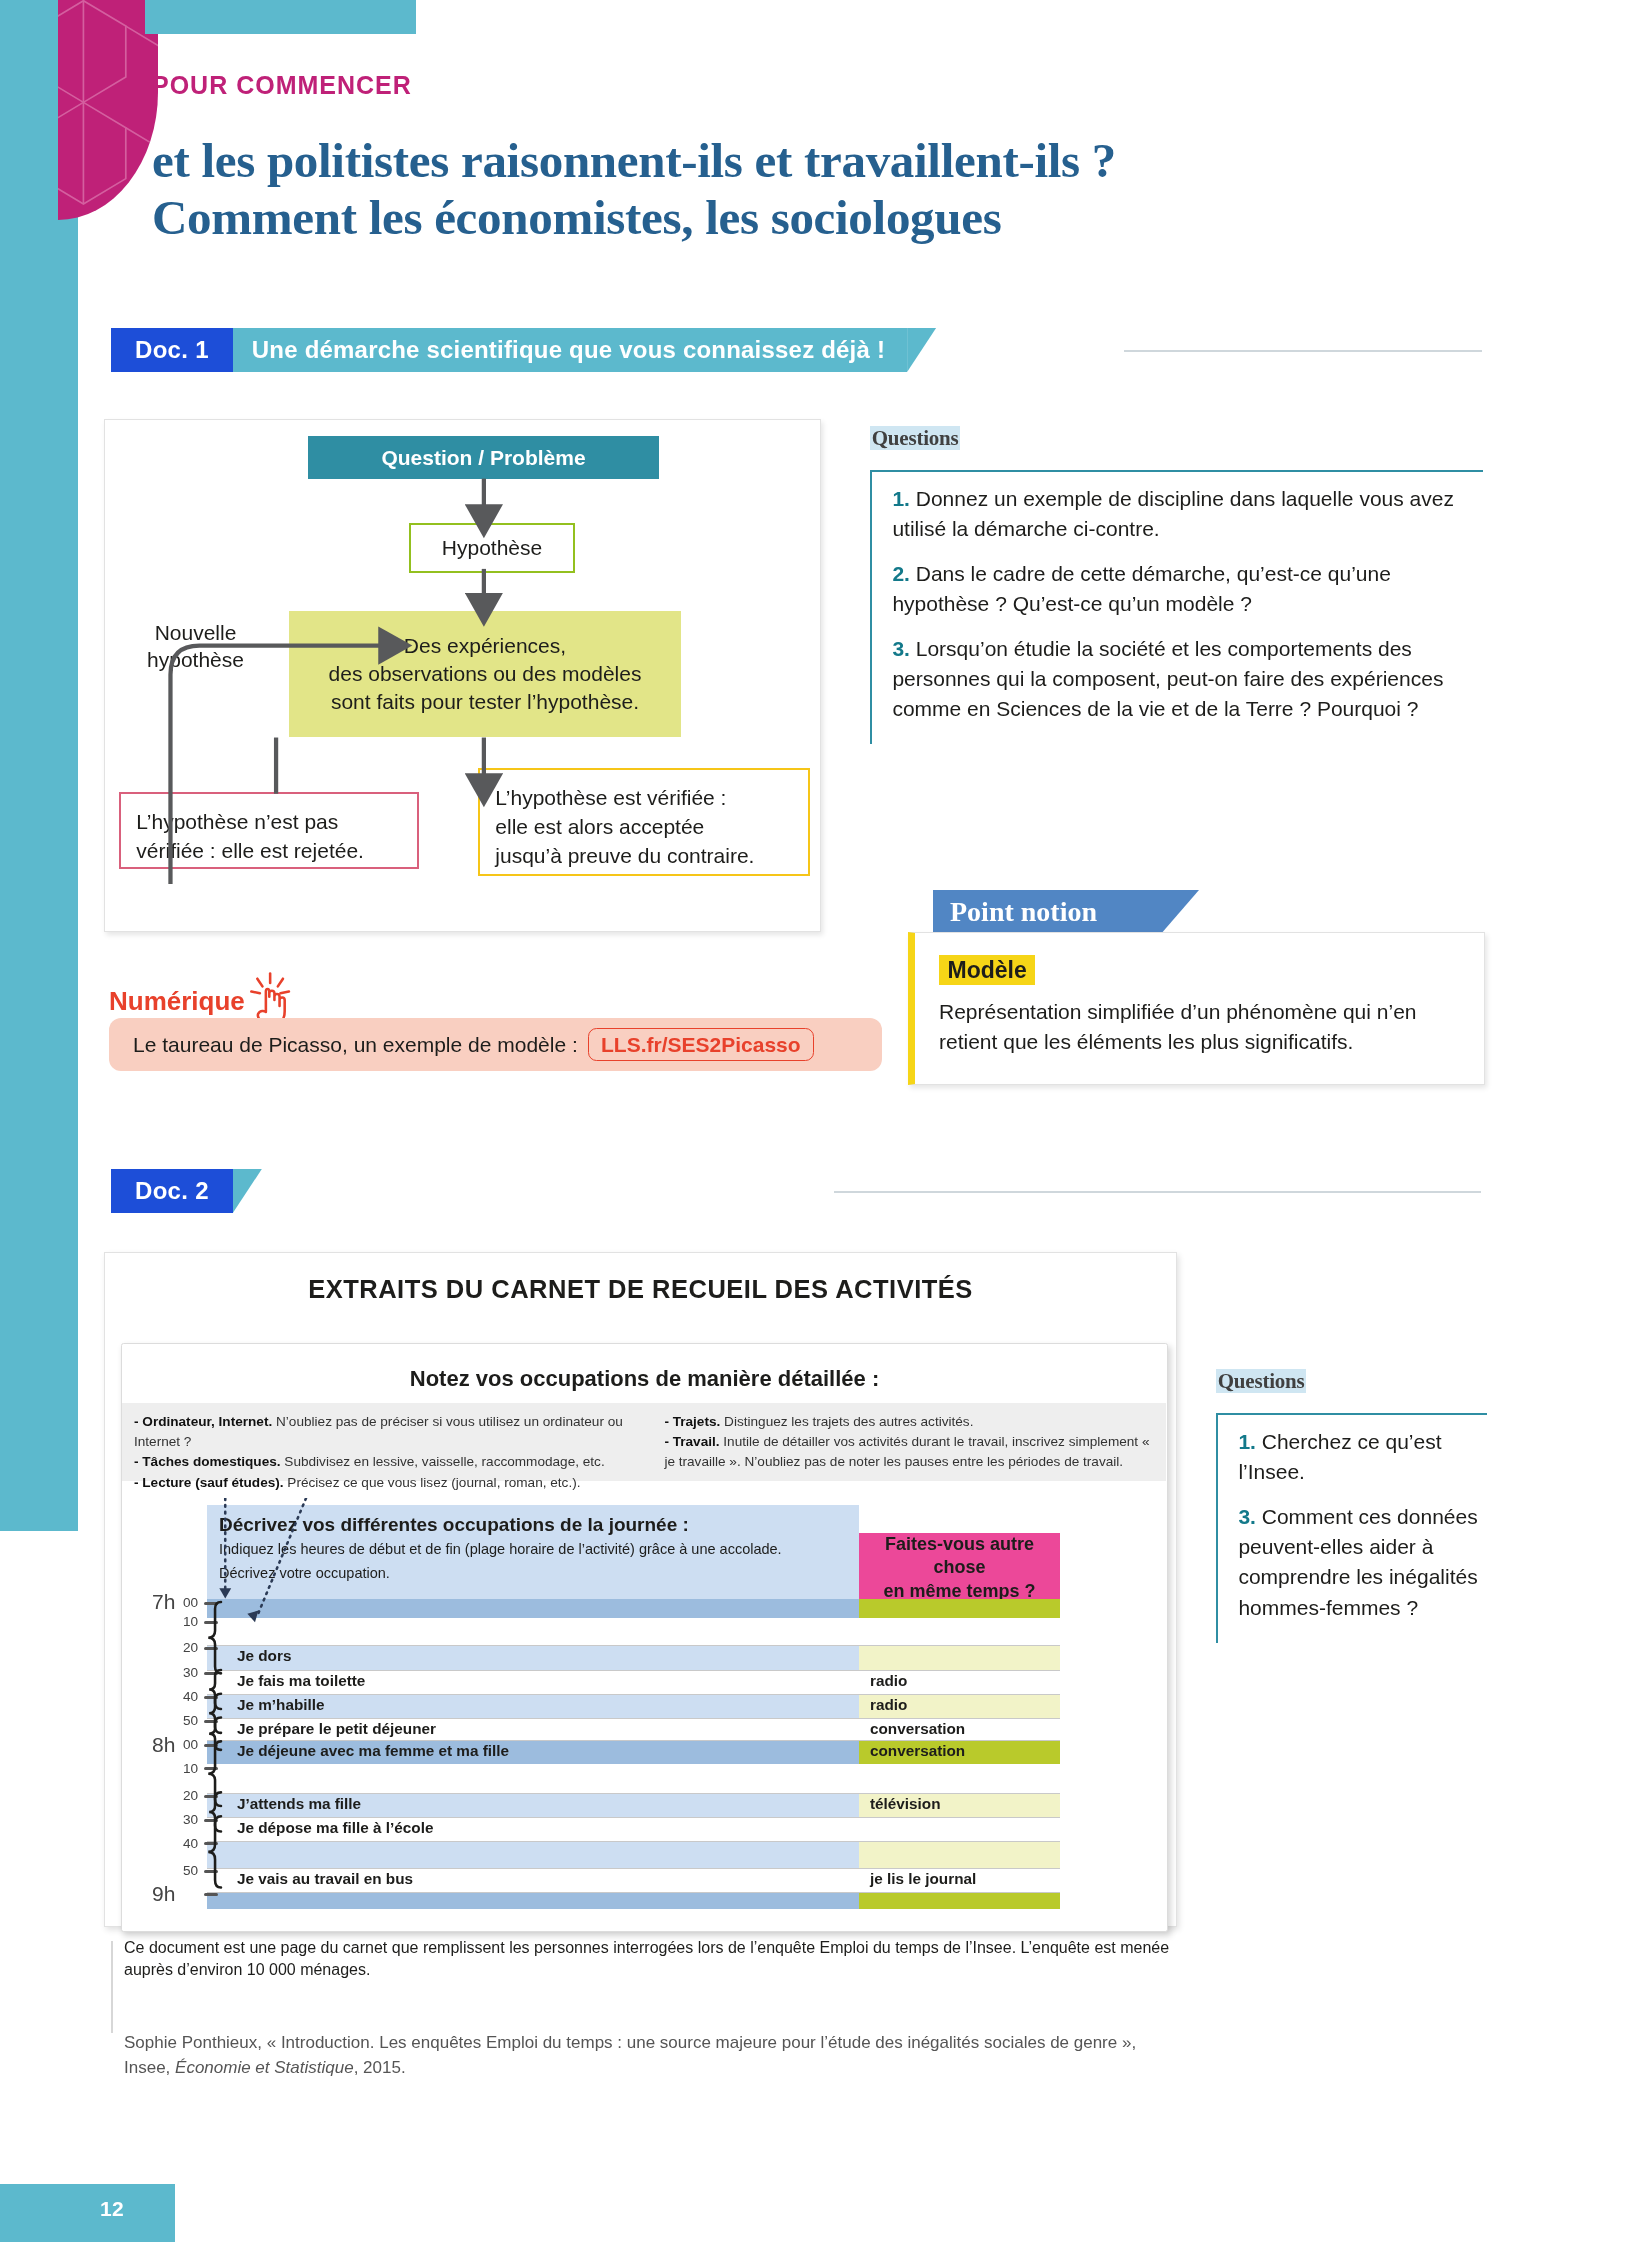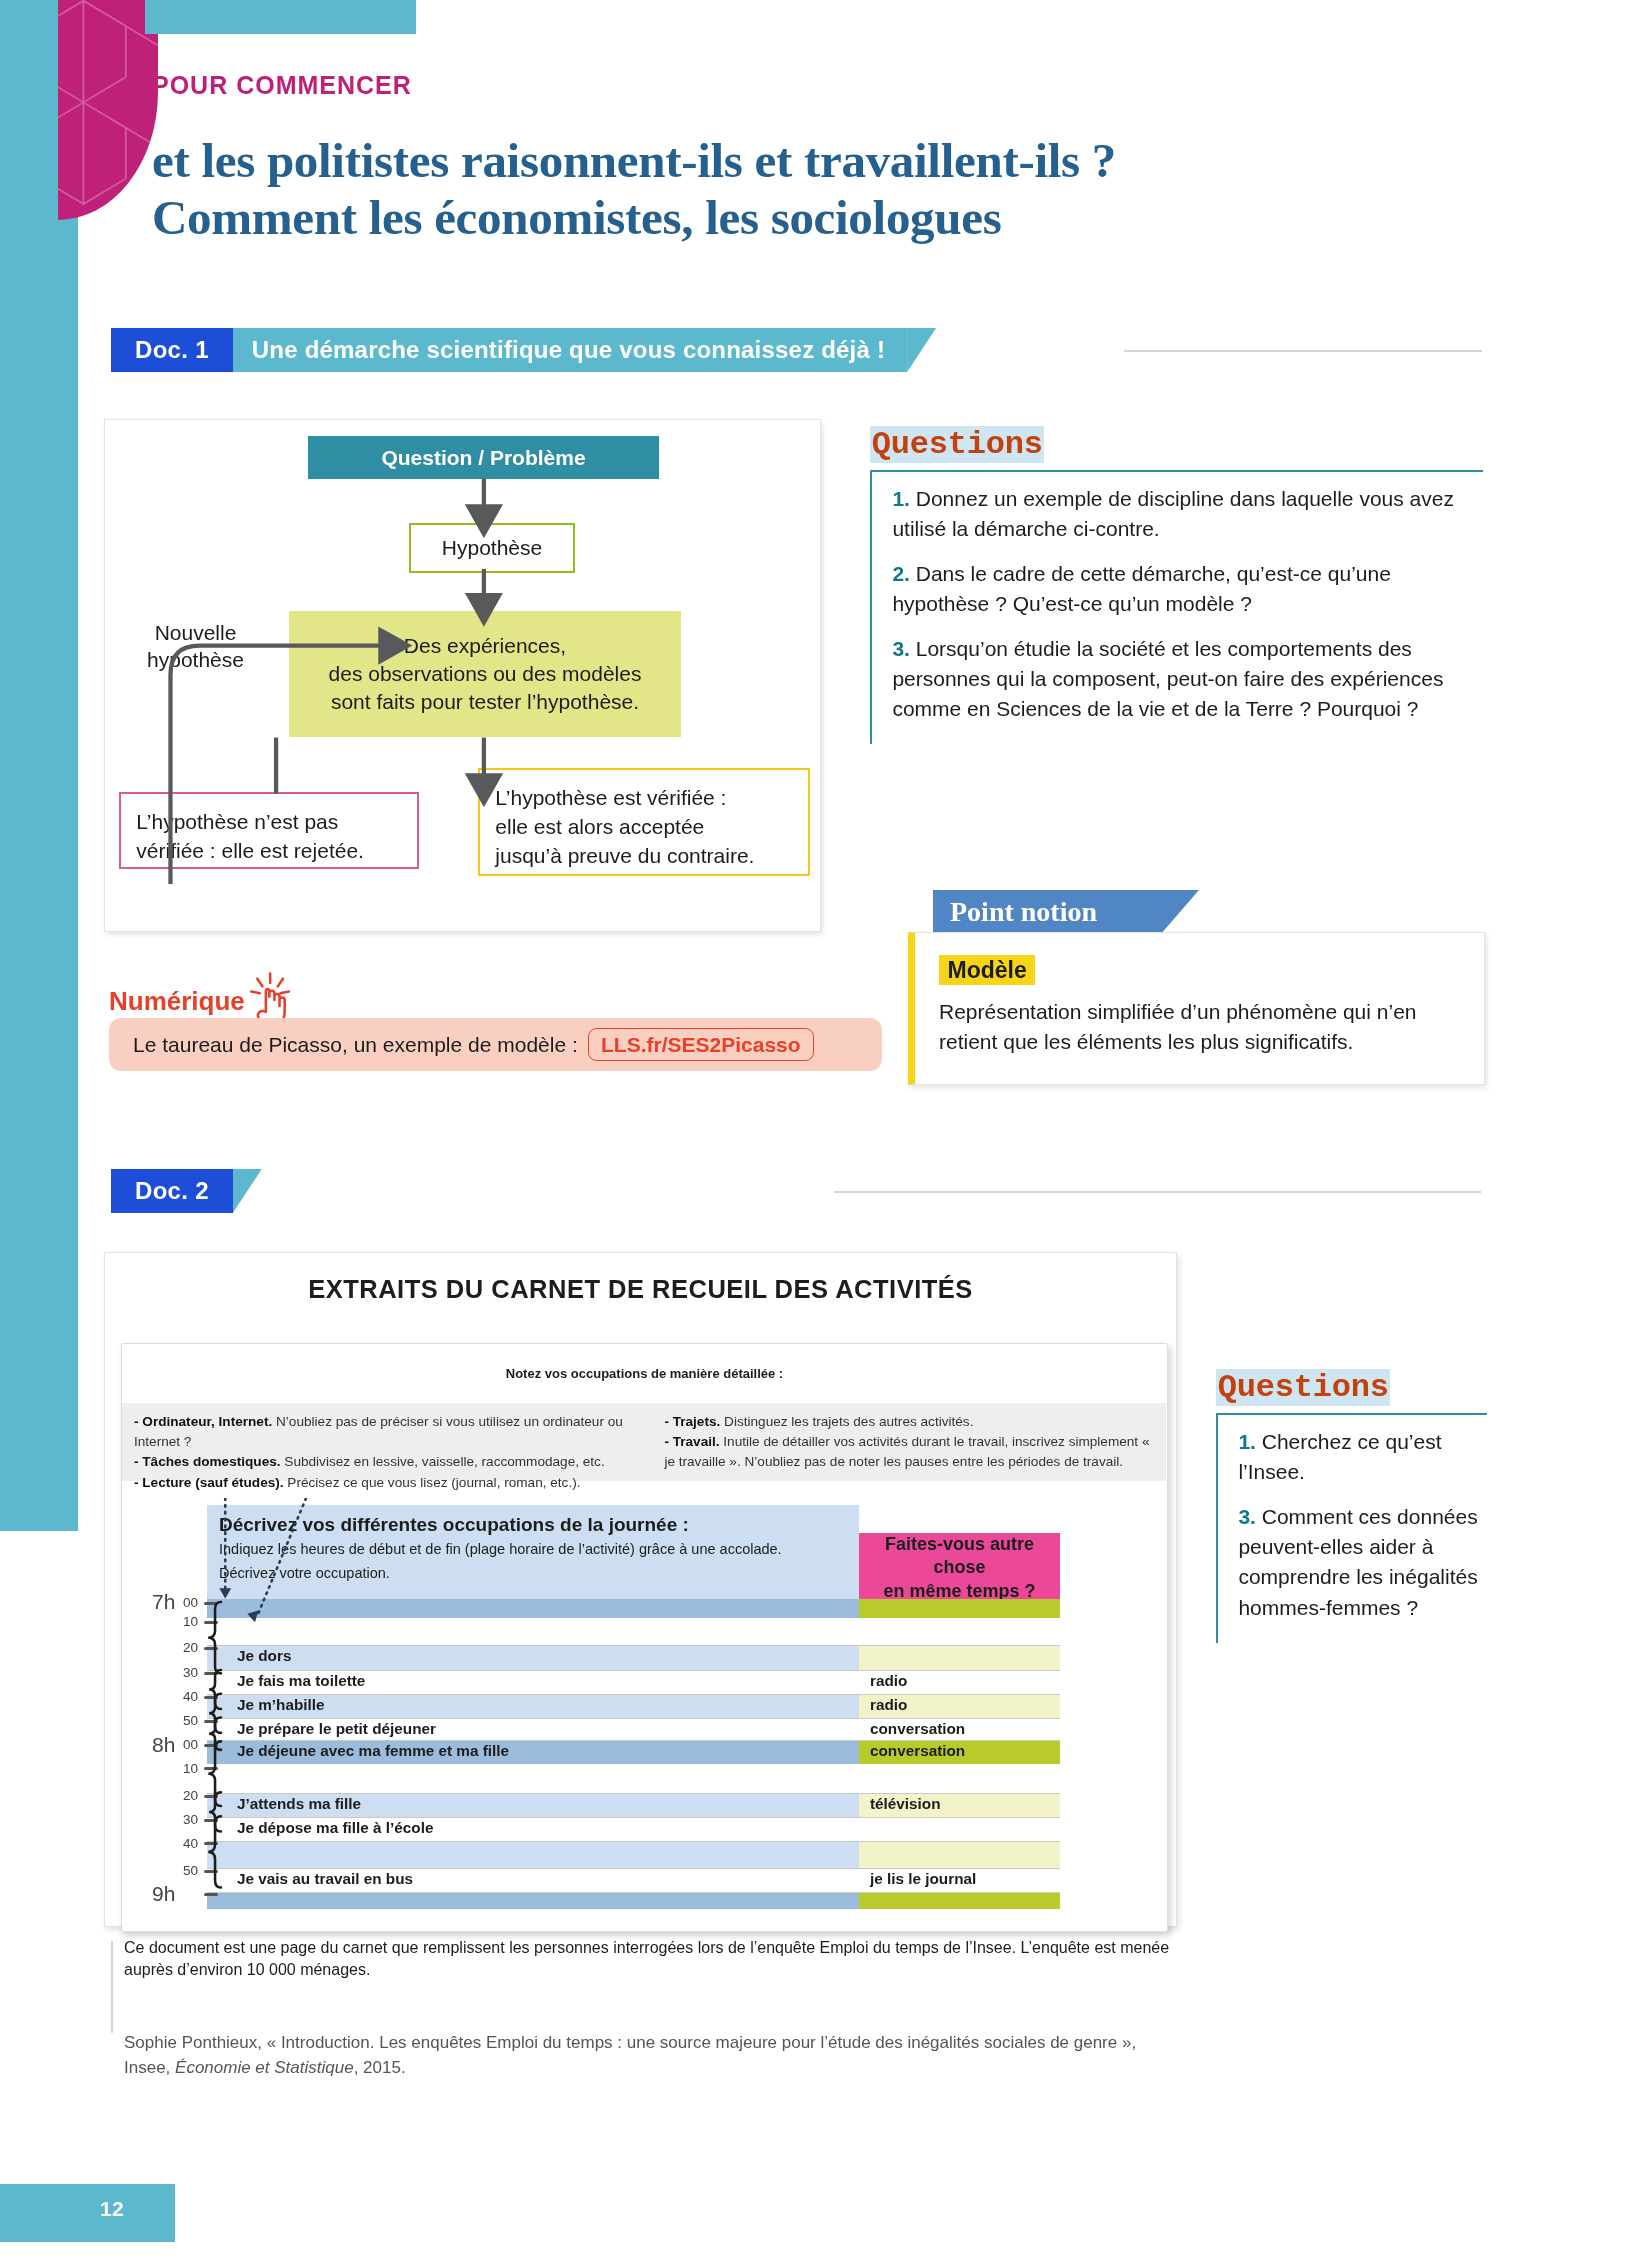--- a/index.html
+++ b/index.html
@@ -41,22 +41,22 @@
       font-size:21px;display:flex;align-items:center;justify-content:center;}
   .exp-box{position:absolute;background:#e2e588;font-size:21px;line-height:1.32;
       display:flex;align-items:center;justify-content:center;text-align:center;padding:12px 13.6px;box-sizing:border-box;}
   .reject-box{position:absolute;background:#fff;border:2.6px solid #d9607c;
       font-size:21px;line-height:1.38;padding:13.6px 15.3px;box-sizing:border-box;}
   .accept-box{position:absolute;background:#fff;border:2.6px solid #f6c518;
       font-size:21px;line-height:1.38;padding:13.6px 15.3px;box-sizing:border-box;}
   .nouvelle{position:absolute;font-size:21px;line-height:1.28;text-align:center;}
 
   
-  .q-head{position:absolute;font-family:Liberation Mono, monospace;font-weight:700;
-      font-size:32px;color:#c2410c;letter-spacing:-0.2px;}
+  .q-head{position:absolute;font-family:Liberation Serif, serif;font-weight:700;
+      font-size:21px;color:#404040;letter-spacing:-0.2px;}
   .q-head span{background:#cfe6f2;padding:0 1.7px;}
   .q-body{position:absolute;border-left:2.6px solid #2f8ea3;border-top:2.6px solid #2f8ea3;
       padding:12px 0 5.1px 20.4px;box-sizing:border-box;}
   .q-item{font-size:21px;line-height:1.44;margin-bottom:14.5px;}
   .q-item b{color:#13798a;font-weight:700;}
 
   
   .num-label{position:absolute;color:#e8412b;font-weight:700;font-size:26px;}
   .num-hand{position:absolute;}
   .num-box{position:absolute;background:#f9cfc1;border-radius:12px;display:flex;
@@ -73,21 +73,21 @@
   .pn-term{display:inline-block;background:#f6d517;font-weight:700;font-size:23px;padding:1.7px 8.5px;}
   .pn-def{font-size:21px;line-height:1.42;margin-top:12px;}
 
   
   .carnet-card{position:absolute;background:#fff;border:0.9px solid #e2e2e2;
       box-shadow:1.7px 2.6px 6px rgba(0,0,0,.12);}
   .carnet-title{position:absolute;width:100%;text-align:center;font-weight:700;
       font-size:25.5px;letter-spacing:0.5px;}
   .paper{position:absolute;background:#fff;border:0.9px solid #dcdcdc;
       box-shadow:2.6px 3.4px 6.8px rgba(0,0,0,.16);border-radius:2.6px;}
-  .paper-head{position:absolute;width:100%;text-align:center;font-weight:700;font-size:13px;}
+  .paper-head{position:absolute;width:100%;text-align:center;font-weight:700;font-size:22px;}
   .tipsgrid{position:absolute;background:#eeeeee;display:flex;padding:8.5px 12px;box-sizing:border-box;}
   .tipcol{font-size:13.6px;line-height:1.50;color:#333;}
   .tipcol b{color:#111;}
   .th-left{position:absolute;background:#cddef2;box-sizing:border-box;padding:8.5px 0 0 12px;}
   .th-left .t1{font-weight:700;font-size:19px;}
   .th-left .t2{font-size:14.5px;line-height:1.45;margin-top:3.4px;}
   .th-right{position:absolute;background:#ec4899;box-sizing:border-box;text-align:center;
       margin-top:28px;}
   .th-right .t1{font-weight:700;font-size:18px;line-height:1.3;}
   .th-right .t2{font-size:14.5px;margin-top:3.4px;}

